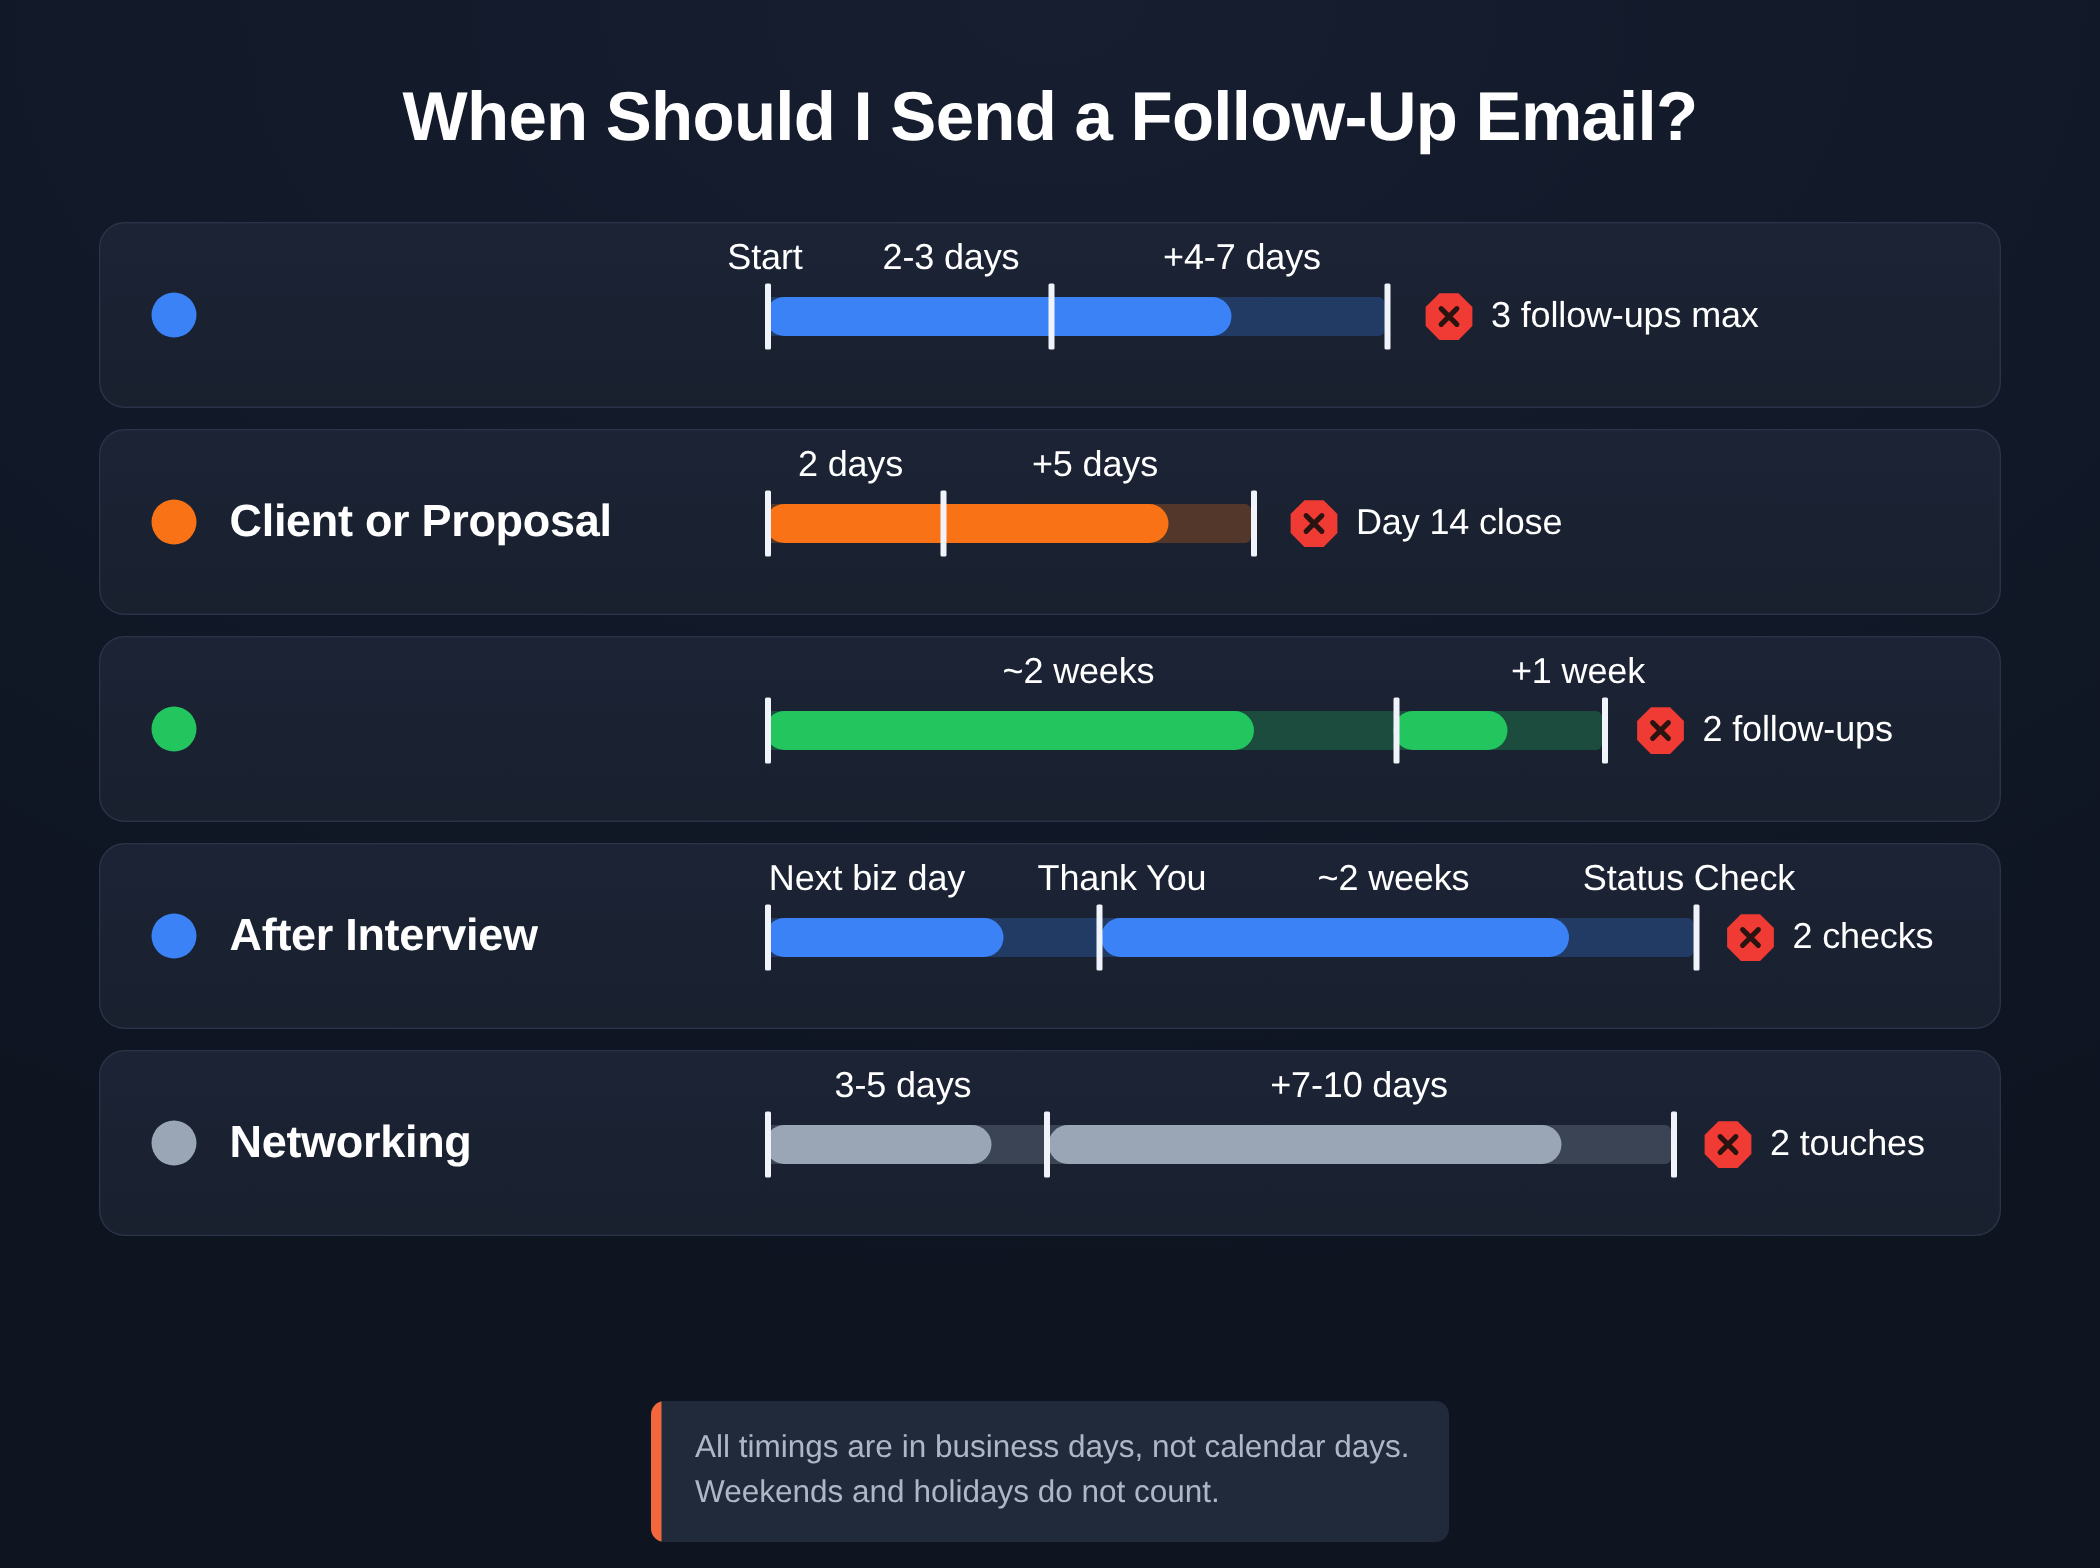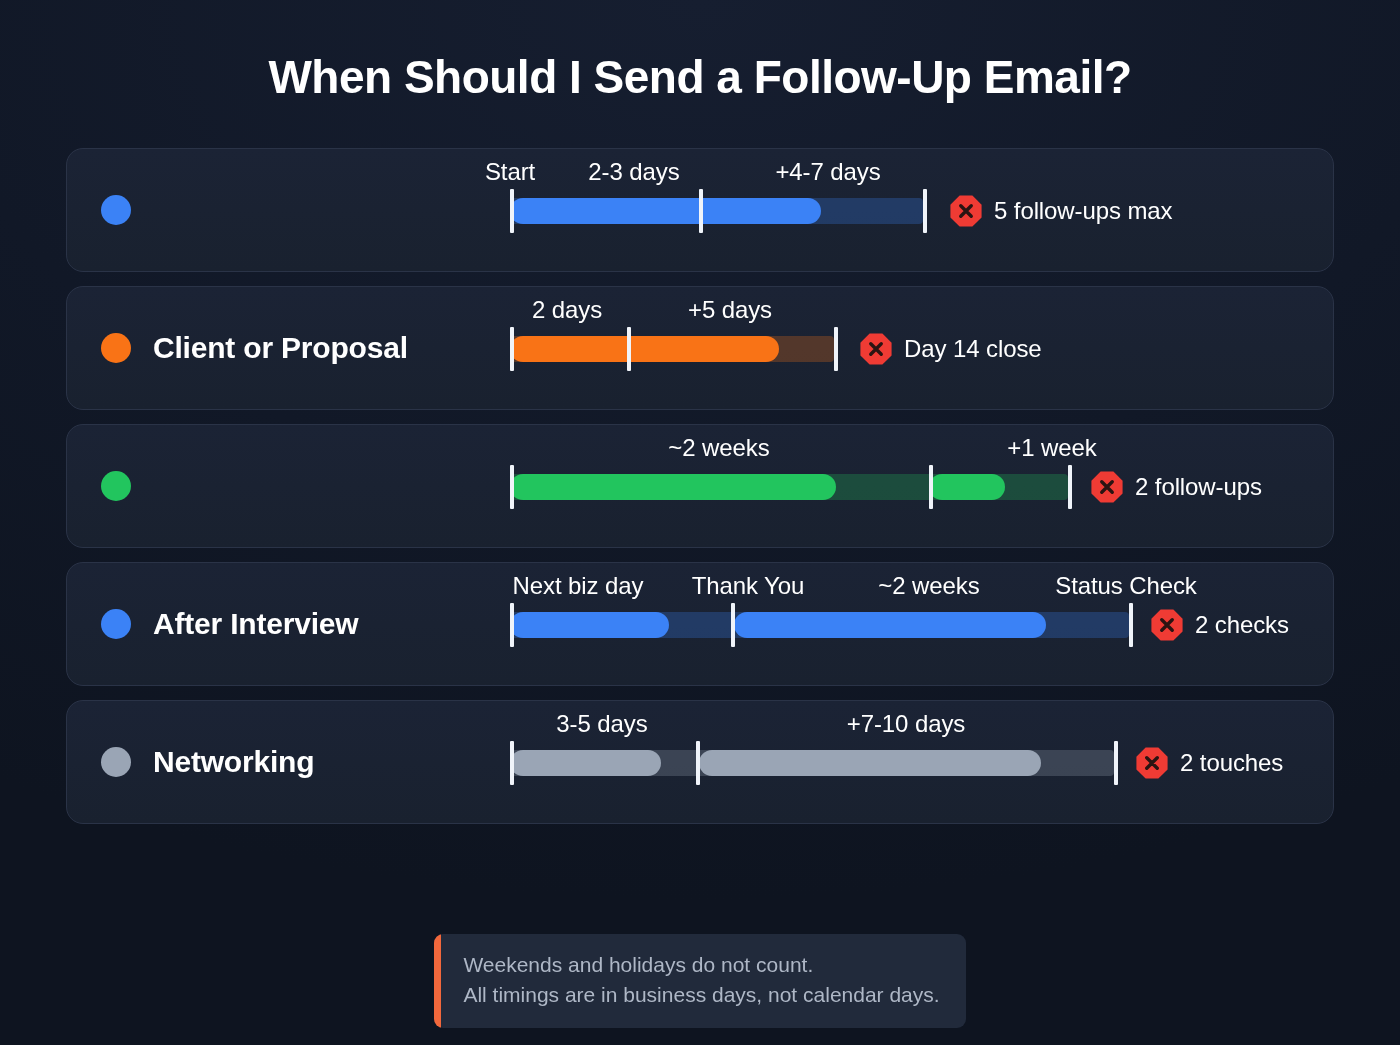--- a/index.html
+++ b/index.html
@@ -192,21 +192,21 @@
           <div class="tl-tick" style="left: 632px; top: 40px;"></div>
           <div class="tl-tick" style="left: 856px; top: 40px;"></div>
           <div class="tl-label" style="left: 443px; top: 9px;">Start</div>
           <div class="tl-label" style="left: 567px; top: 9px;">2-3 days</div>
           <div class="tl-label" style="left: 761px; top: 9px;">+4-7 days</div>
           <div class="cap" style="left: 882px; top: 45px;">
             <svg viewBox="0 0 24 24" class="stop-icon">
               <polygon points="7.5,1 16.5,1 23,7.5 23,16.5 16.5,23 7.5,23 1,16.5 1,7.5" fill="#ef3b34"></polygon>
               <path d="M8.3 8.3 L15.7 15.7 M15.7 8.3 L8.3 15.7" stroke="#2a1412" stroke-width="2.4" stroke-linecap="round" fill="none"></path>
             </svg>
-            <span class="cap-text">5 follow-ups max</span>
+            <span class="cap-text">3 follow-ups max</span>
           </div>
         </div>
       </div>
       <div class="row-card">
         <span class="dot" style="background: rgb(249, 115, 22);"></span>
         <span class="row-label">Client or Proposal</span>
         <div class="timeline">
           <div class="tl-track" style="left: 443px; width: 324px; top: 49px; background: rgba(249, 115, 22, 0.26);"></div>
           <div class="tl-fill" style="left: 443px; width: 269px; top: 49px; background: rgb(249, 115, 22);"></div>
           <div class="tl-tick" style="left: 443px; top: 40px;"></div>
@@ -286,19 +286,19 @@
             <span class="cap-text">2 touches</span>
           </div>
         </div>
       </div>
     </div>
 
   <div class="footer-wrap">
     <div class="note">
       <div class="note-accent"></div>
       <div class="note-body">
+        <div class="note-line">All timings are in business days, not calendar days.</div>
         <div class="note-line">Weekends and holidays do not count.</div>
-        <div class="note-line">All timings are in business days, not calendar days.</div>
       </div>
     </div>
   </div>
 
 </div>
 
 </body></html>

